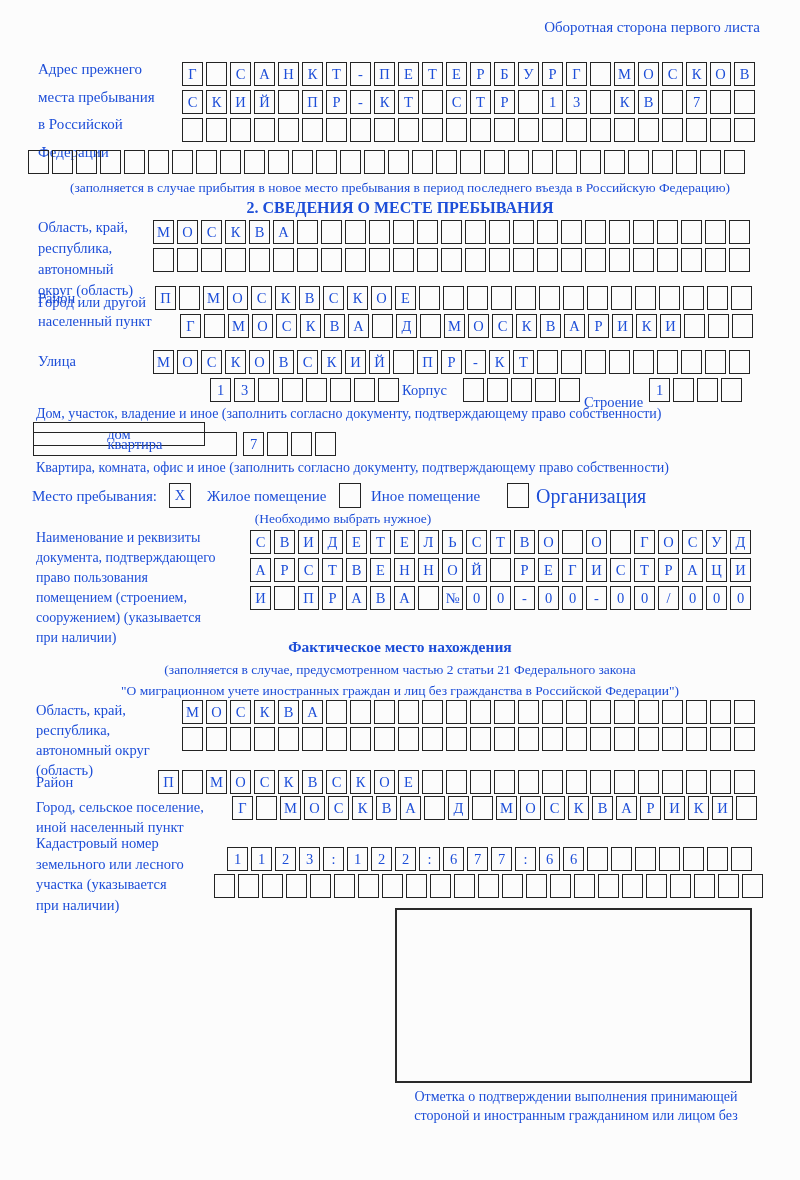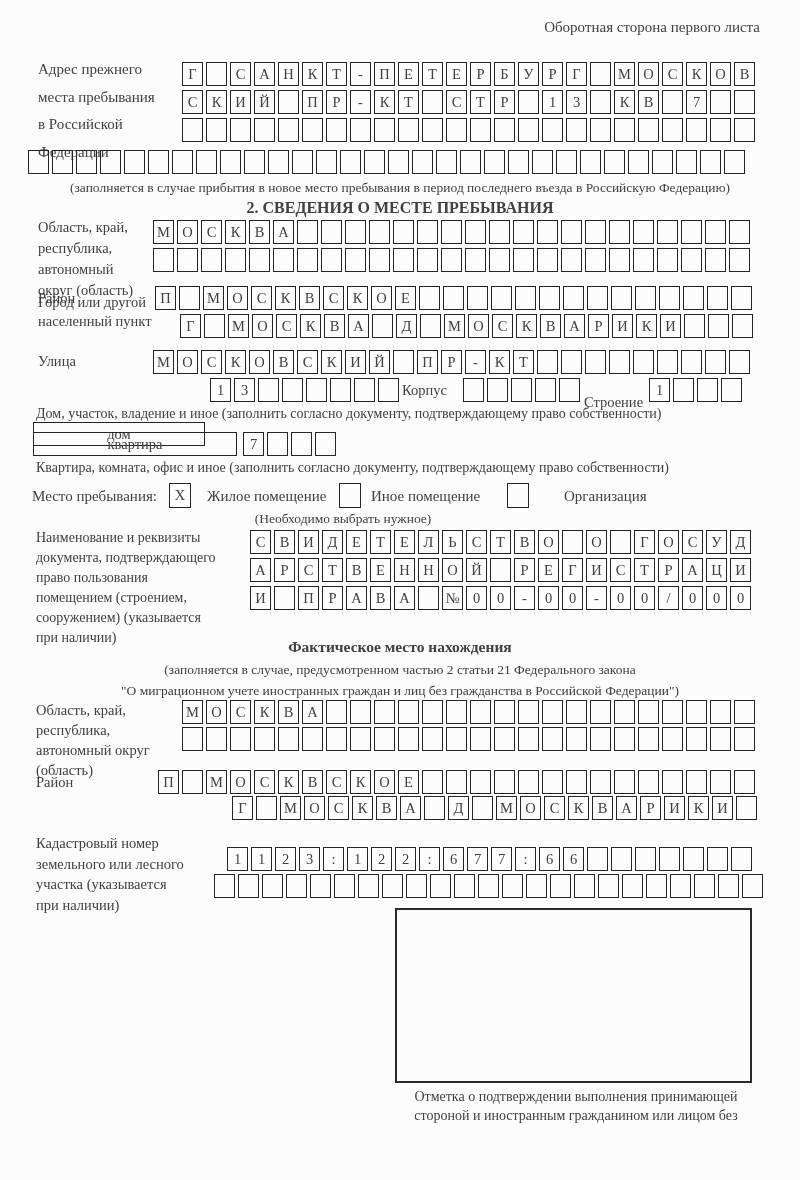--- a/index.html
+++ b/index.html
@@ -1,18 +1,18 @@
 <!DOCTYPE html>
 <html><head>
 <meta charset="utf-8">
 <style>
   html,body{margin:0;padding:0;background:#ffffff;}
   .page{
     position:relative;width:800px;height:1180px;background:#fcfcfc;
-    font-family:"Liberation Serif","DejaVu Serif",serif;color:#404040;overflow:hidden;
+    font-family:"Liberation Serif","DejaVu Serif",serif;color:#1d4ed8;overflow:hidden;
   }
   .row{position:absolute;display:flex;gap:3px;}
   .cell{
     flex:0 0 21px;height:24px;border:1.6px solid #242424;box-sizing:border-box;
     display:flex;align-items:center;justify-content:center;
     font-size:14.5px;line-height:1;font-weight:500;
   }
   .lbl{position:absolute;font-size:14.5px;line-height:19px;white-space:nowrap;}
   .cap{position:absolute;font-size:13.5px;white-space:nowrap;}
   .center{left:0;width:800px;text-align:center;white-space:normal;}
@@ -340,21 +340,21 @@
       <div class="cell"></div>
     </div>
   <div class="cap" style="left:36px;top:460px;font-size:14px;">Квартира, комната, офис и иное (заполнить согласно документу, подтверждающему право собственности)</div>
 
   <div class="lbl" style="left:32px;top:487px;font-size:15px;">Место пребывания:</div>
   <div class="chk" style="left:169px;top:483px;">X</div>
   <div class="lbl" style="left:207px;top:487px;font-size:15px;">Жилое помещение</div>
   <div class="chk" style="left:339px;top:483px;"></div>
   <div class="lbl" style="left:371px;top:487px;font-size:15px;">Иное помещение</div>
   <div class="chk" style="left:507px;top:483px;"></div>
-  <div class="lbl" style="left:564px;top:487px;font-size:15px;">Организация</div>
+  <div class="lbl" style="left:536px;top:487px;font-size:20px;">Организация</div>
   <div class="cap" style="left:43px;top:511px;width:600px;text-align:center;">(Необходимо выбрать нужное)</div>
 
   <div class="lbl" style="left:36px;top:528px;line-height:20px;font-size:14px;">
     <div>Наименование и реквизиты</div>
     <div>документа, подтверждающего</div>
     <div>право пользования</div>
     <div>помещением (строением,</div>
     <div>сооружением) (указывается</div>
     <div>при наличии)</div>
   </div>
@@ -513,20 +513,24 @@
       <div class="cell"></div>
       <div class="cell"></div>
       <div class="cell"></div>
       <div class="cell"></div>
       <div class="cell"></div>
       <div class="cell"></div>
       <div class="cell"></div>
       <div class="cell"></div>
     </div>
 
+  <div class="lbl" style="left:36px;top:797px;line-height:20px;">
+    <div>Город, сельское поселение,</div>
+    <div>иной населенный пункт</div>
+  </div>
   <div class="row" style="left:232px;top:796px;">
       <div class="cell">Г</div>
       <div class="cell"></div>
       <div class="cell">М</div>
       <div class="cell">О</div>
       <div class="cell">С</div>
       <div class="cell">К</div>
       <div class="cell">В</div>
       <div class="cell">А</div>
       <div class="cell"></div>

